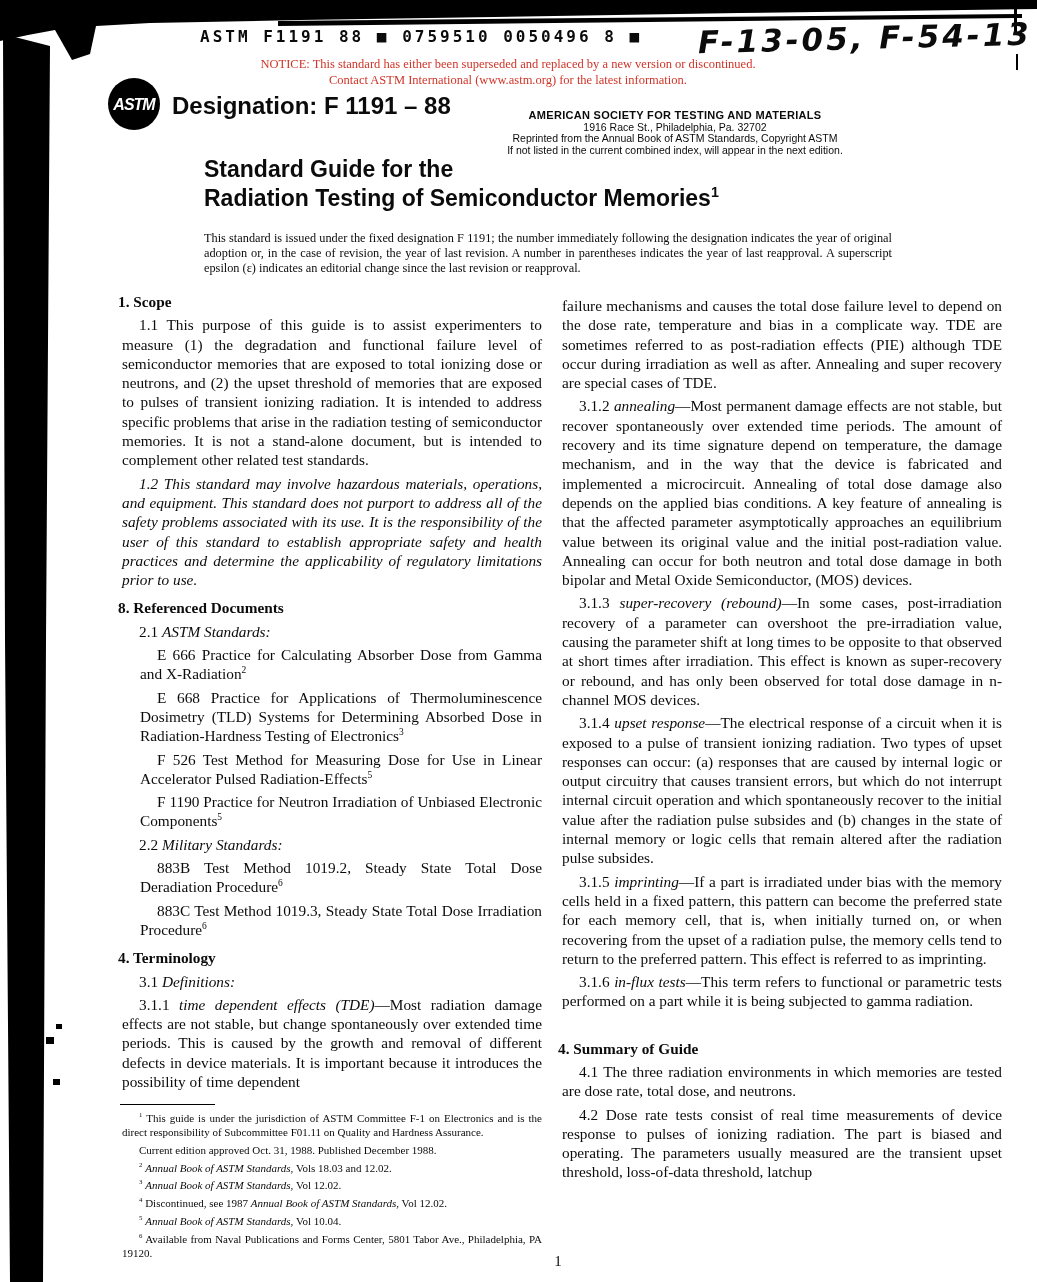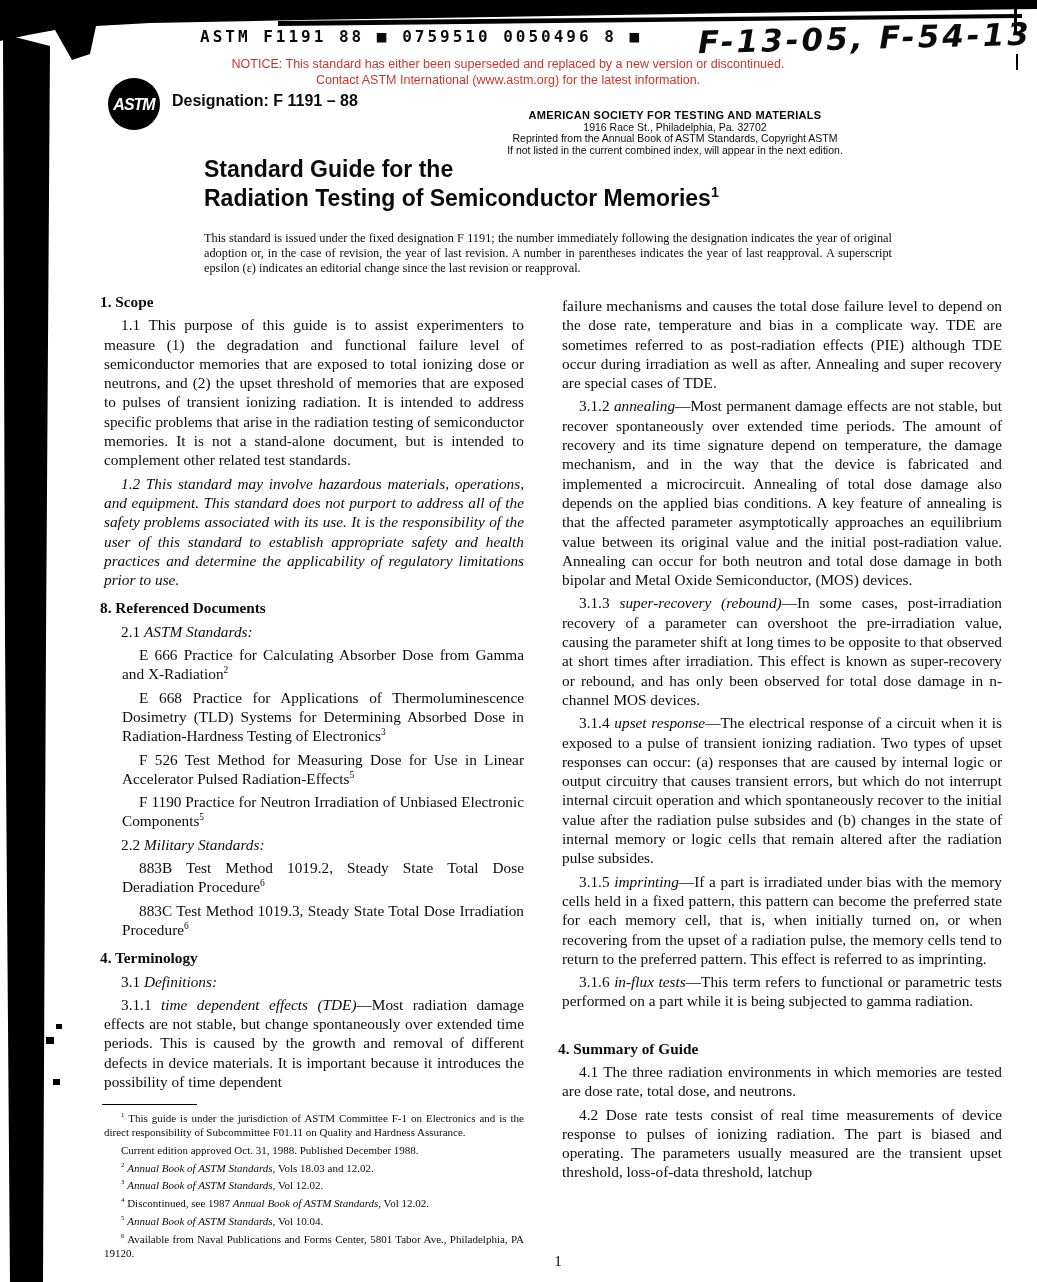--- a/index.html
+++ b/index.html
@@ -4,22 +4,22 @@
 <style>
   html,body{margin:0;padding:0;}
   body{
     width:1037px;height:1282px;position:relative;background:#ffffff;
     font-family:"Liberation Serif",serif;color:#0b0b0b;overflow:hidden;
   }
   .abs{position:absolute;}
   
   .ocr{font-family:"DejaVu Sans Mono",monospace;font-weight:bold;font-size:16px;letter-spacing:3px;white-space:nowrap;}
   .hand{font-family:"DejaVu Sans",sans-serif;font-style:italic;font-weight:bold;font-size:31px;letter-spacing:3px;transform:rotate(-1.5deg);white-space:nowrap;}
-  .notice{color:#d03428;font-family:Liberation Sans, sans-serif;font-size:12.5px;text-align:center;line-height:16px;width:560px;}
-  .designation{font-family:"Liberation Sans",sans-serif;font-weight:bold;font-size:16px;white-space:nowrap;text-align:center;}
+  .notice{color:#d03428;font-family:Liberation Serif, serif;font-size:12.5px;text-align:center;line-height:16px;width:560px;}
+  .designation{font-family:"Liberation Sans",sans-serif;font-weight:bold;font-size:24px;white-space:nowrap;text-align:center;}
   .society{font-family:"Liberation Sans",sans-serif;font-size:10.5px;line-height:11.6px;text-align:center;width:440px;}
   .society .l1{font-size:11px;letter-spacing:.3px;font-weight:bold;}
   .doc-title{font-family:"Liberation Sans",sans-serif;font-weight:bold;font-size:23px;line-height:29px;}
   .issue{font-size:12.3px;line-height:14.8px;text-align:justify;width:688px;}
   
   .col{font-size:15.3px;line-height:19.3px;text-align:justify;}
   .col p{margin:4px;text-indent:17px;}
   .col p.noindent{text-indent:0;}
   .col .sect{font-weight:bold;margin:9px 0 3px 0;text-indent:0;}
   .col .sect.first{margin-top:0;}
@@ -65,21 +65,21 @@
   <div>If not listed in the current combined index, will appear in the next edition.</div>
 </div>
 
 <div class="abs doc-title" style="left:204px;top:155px">
   <div>Standard Guide for the</div>
   <div><span>Radiation Testing of Semiconductor Memories</span><sup>1</sup></div>
 </div>
 
 <div class="abs issue" style="left:204px;top:231px">This standard is issued under the fixed designation F 1191; the number immediately following the designation indicates the year of original adoption or, in the case of revision, the year of last revision. A number in parentheses indicates the year of last reapproval. A superscript epsilon (ε) indicates an editorial change since the last revision or reapproval.</div>
 
-<div class="abs col" style="left:100px;top:292px;width:428px">
+<div class="abs col" style="left:118px;top:292px;width:428px">
   <div class="sect first">1. Scope</div>
   <p>1.1 This purpose of this guide is to assist experimenters to measure (1) the degradation and functional failure level of semiconductor memories that are exposed to total ionizing dose or neutrons, and (2) the upset threshold of memories that are exposed to pulses of transient ionizing radiation. It is intended to address specific problems that arise in the radiation testing of semiconductor memories. It is not a stand-alone document, but is intended to complement other related test standards.</p>
   <p class="it">1.2 This standard may involve hazardous materials, operations, and equipment. This standard does not purport to address all of the safety problems associated with its use. It is the responsibility of the user of this standard to establish appropriate safety and health practices and determine the applicability of regulatory limitations prior to use.</p>
 
   <div class="sect">8. Referenced Documents</div>
   <p class="noindent" style="text-indent:17px"><span>2.1</span> <span class="it">ASTM Standards:</span></p>
   <p class="ref"><span>E 666 Practice for Calculating Absorber Dose from Gamma and X-Radiation</span><sup>2</sup></p>
   <p class="ref"><span>E 668 Practice for Applications of Thermoluminescence Dosimetry (TLD) Systems for Determining Absorbed Dose in Radiation-Hardness Testing of Electronics</span><sup>3</sup></p>
   <p class="ref"><span>F 526 Test Method for Measuring Dose for Use in Linear Accelerator Pulsed Radiation-Effects</span><sup>5</sup></p>
   <p class="ref"><span>F 1190 Practice for Neutron Irradiation of Unbiased Electronic Components</span><sup>5</sup></p>

